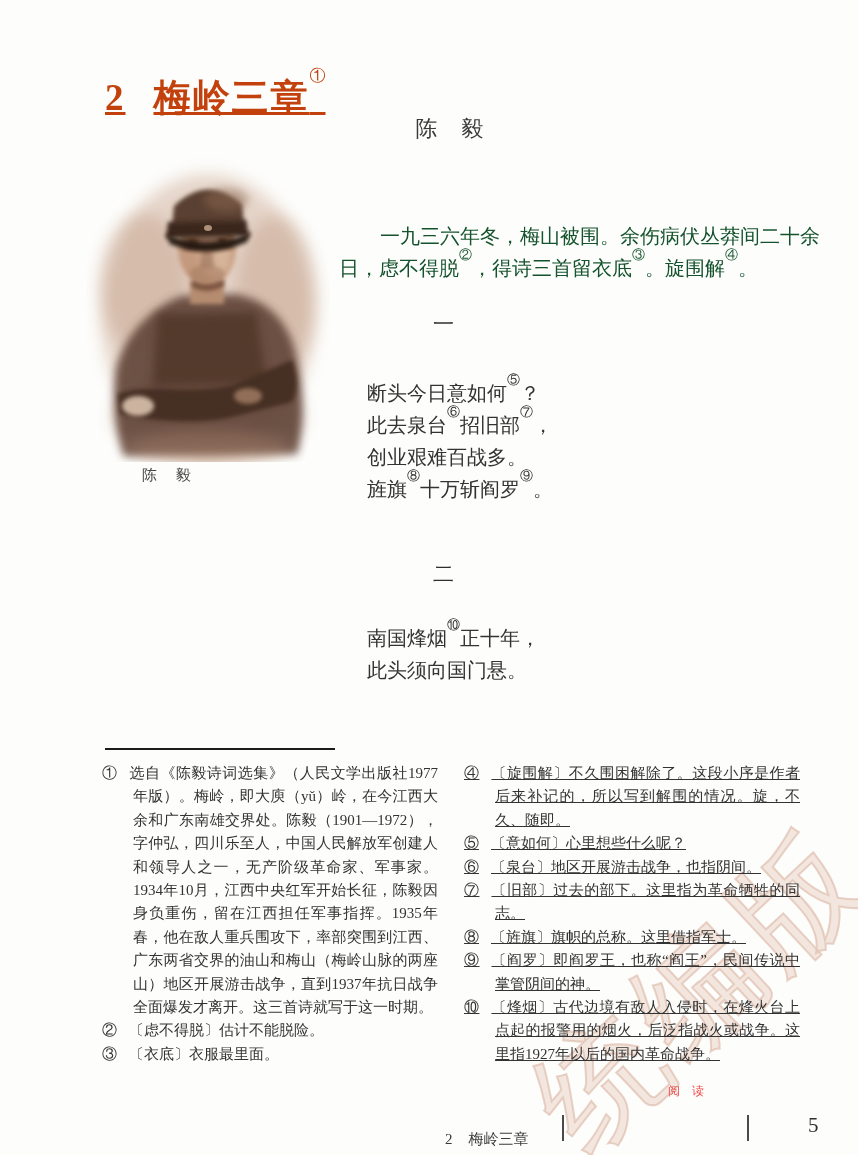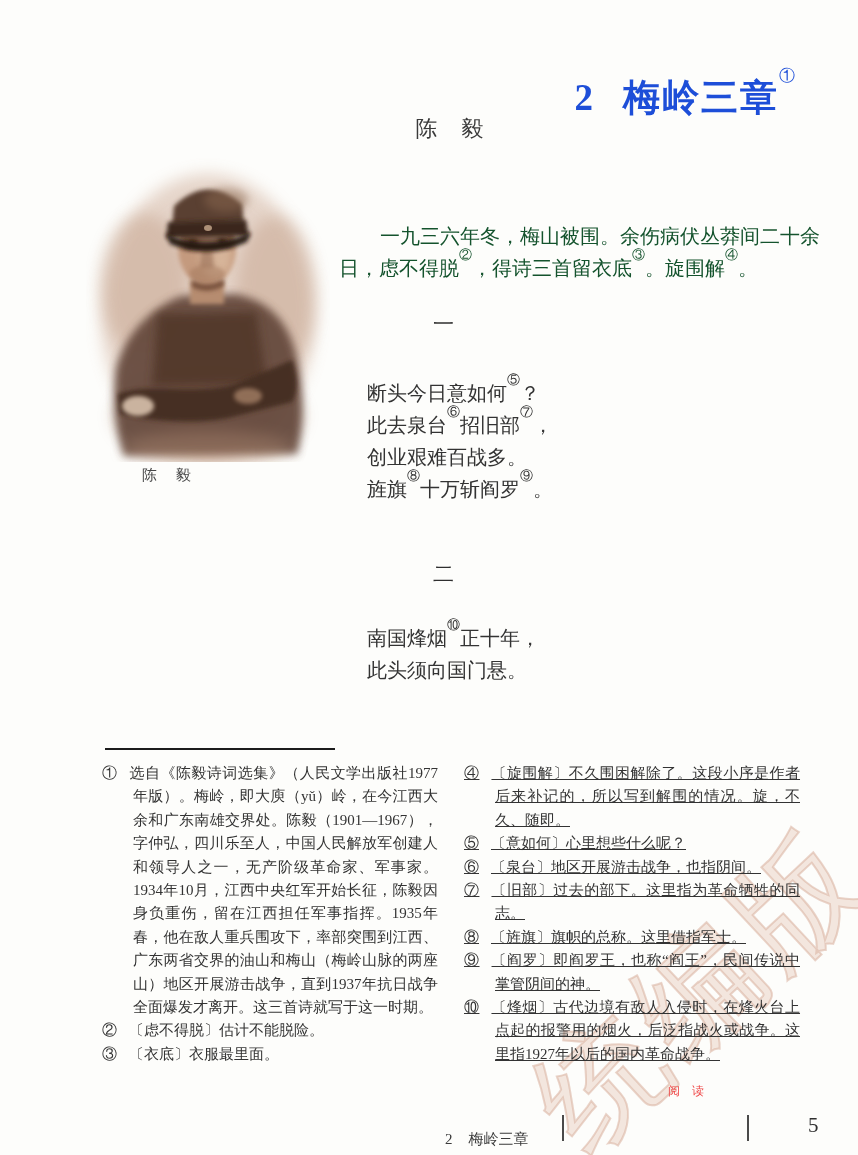--- a/index.html
+++ b/index.html
@@ -10,23 +10,23 @@
     background:#fdfdfb;
     overflow:hidden;
     font-family:"Liberation Serif","DejaVu Serif",serif;
     color:#333;
   }
   .layer{position:absolute;z-index:2;}
 
   
   .title{
     left:105px;top:48px;width:690px;
-    text-align:right;
-    font-size:37px;font-weight:600;color:#1d4ed8;
-    letter-spacing:2px;white-space:nowrap;
+    text-align:left;
+    font-size:37px;font-weight:600;color:#c2410c;
+    letter-spacing:2px;white-space:nowrap;text-decoration:underline;
   }
   .title .lesson-no{margin-right:28px;}
   .title sup{font-size:16px;position:relative;top:-15px;font-weight:400;letter-spacing:0;}
 
   .author{
     left:105px;top:114px;width:690px;
     text-align:center;
     font-size:22px;color:#3a3a3a;letter-spacing:1px;
   }
 
@@ -164,21 +164,21 @@
     </div>
 
   <div class="layer stanza-num n2">二</div>
   <div class="layer stanza s2">
       <div class="poem-line sup-refs">南国烽烟<sup>⑩</sup>正十年，</div>
       <div class="poem-line sup-refs">此头须向国门悬。</div>
     </div>
 
   <div class="layer fn-divider"></div>
   <div class="layer fn-col left">
-      <div class="fn"><span class="fn-marker">①</span><span class="fn-text">选自《陈毅诗词选集》（人民文学出版社1977年版）。梅岭，即大庾（yǔ）岭，在今江西大余和广东南雄交界处。陈毅（1901—1967），字仲弘，四川乐至人，中国人民解放军创建人和领导人之一，无产阶级革命家、军事家。1934年10月，江西中央红军开始长征，陈毅因身负重伤，留在江西担任军事指挥。1935年春，他在敌人重兵围攻下，率部突围到江西、广东两省交界的油山和梅山（梅岭山脉的两座山）地区开展游击战争，直到1937年抗日战争全面爆发才离开。这三首诗就写于这一时期。</span></div>
+      <div class="fn"><span class="fn-marker">①</span><span class="fn-text">选自《陈毅诗词选集》（人民文学出版社1977年版）。梅岭，即大庾（yǔ）岭，在今江西大余和广东南雄交界处。陈毅（1901—1972），字仲弘，四川乐至人，中国人民解放军创建人和领导人之一，无产阶级革命家、军事家。1934年10月，江西中央红军开始长征，陈毅因身负重伤，留在江西担任军事指挥。1935年春，他在敌人重兵围攻下，率部突围到江西、广东两省交界的油山和梅山（梅岭山脉的两座山）地区开展游击战争，直到1937年抗日战争全面爆发才离开。这三首诗就写于这一时期。</span></div>
       <div class="fn"><span class="fn-marker">②</span><span class="fn-text">〔虑不得脱〕估计不能脱险。</span></div>
       <div class="fn"><span class="fn-marker">③</span><span class="fn-text">〔衣底〕衣服最里面。</span></div>
     </div>
   <div class="layer fn-col right">
       <div class="fn"><span class="fn-marker">④</span><span class="fn-text">〔旋围解〕不久围困解除了。这段小序是作者后来补记的，所以写到解围的情况。旋，不久、随即。</span></div>
       <div class="fn"><span class="fn-marker">⑤</span><span class="fn-text">〔意如何〕心里想些什么呢？</span></div>
       <div class="fn"><span class="fn-marker">⑥</span><span class="fn-text">〔泉台〕地区开展游击战争，也指阴间。</span></div>
       <div class="fn"><span class="fn-marker">⑦</span><span class="fn-text">〔旧部〕过去的部下。这里指为革命牺牲的同志。</span></div>
       <div class="fn"><span class="fn-marker">⑧</span><span class="fn-text">〔旌旗〕旗帜的总称。这里借指军士。</span></div>
       <div class="fn"><span class="fn-marker">⑨</span><span class="fn-text">〔阎罗〕即阎罗王，也称“阎王”，民间传说中掌管阴间的神。</span></div>

